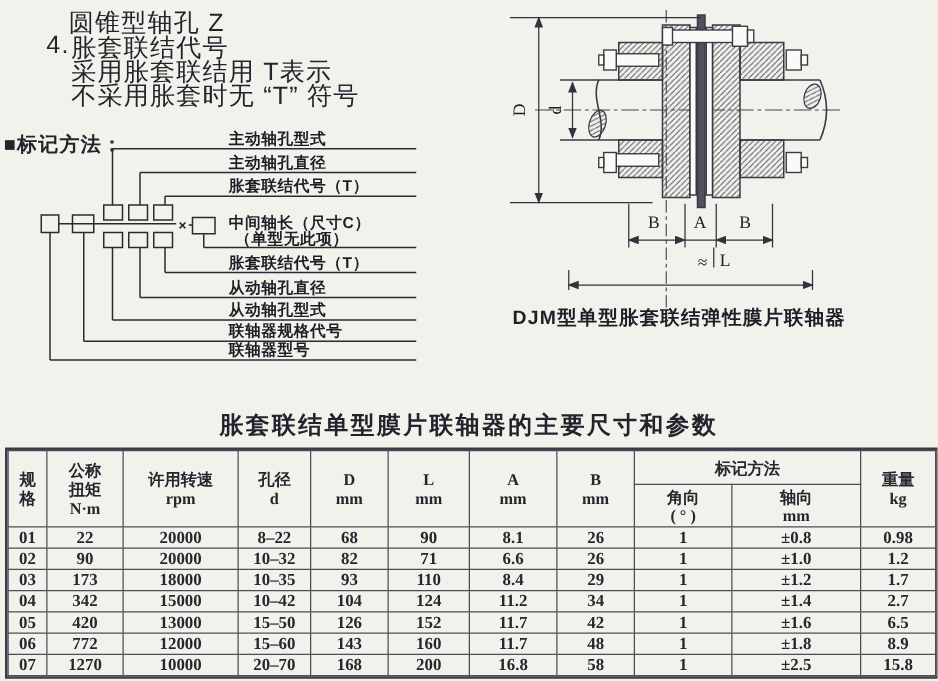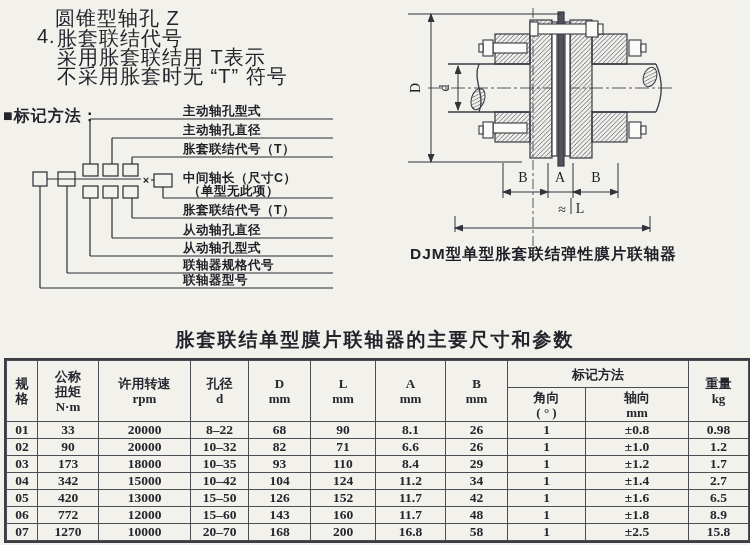--- a/index.html
+++ b/index.html
@@ -206,21 +206,21 @@
       <tr style="height:34px">
         <th>角向
 ( ° )</th>
         <th>轴向
 mm</th>
       </tr>
     </thead>
     <tbody>
         <tr>
           <td>01</td>
-          <td>33</td>
+          <td>22</td>
           <td>20000</td>
           <td>8–22</td>
           <td>68</td>
           <td>90</td>
           <td>8.1</td>
           <td>26</td>
           <td>1</td>
           <td>±0.8</td>
           <td>0.98</td>
         </tr>

